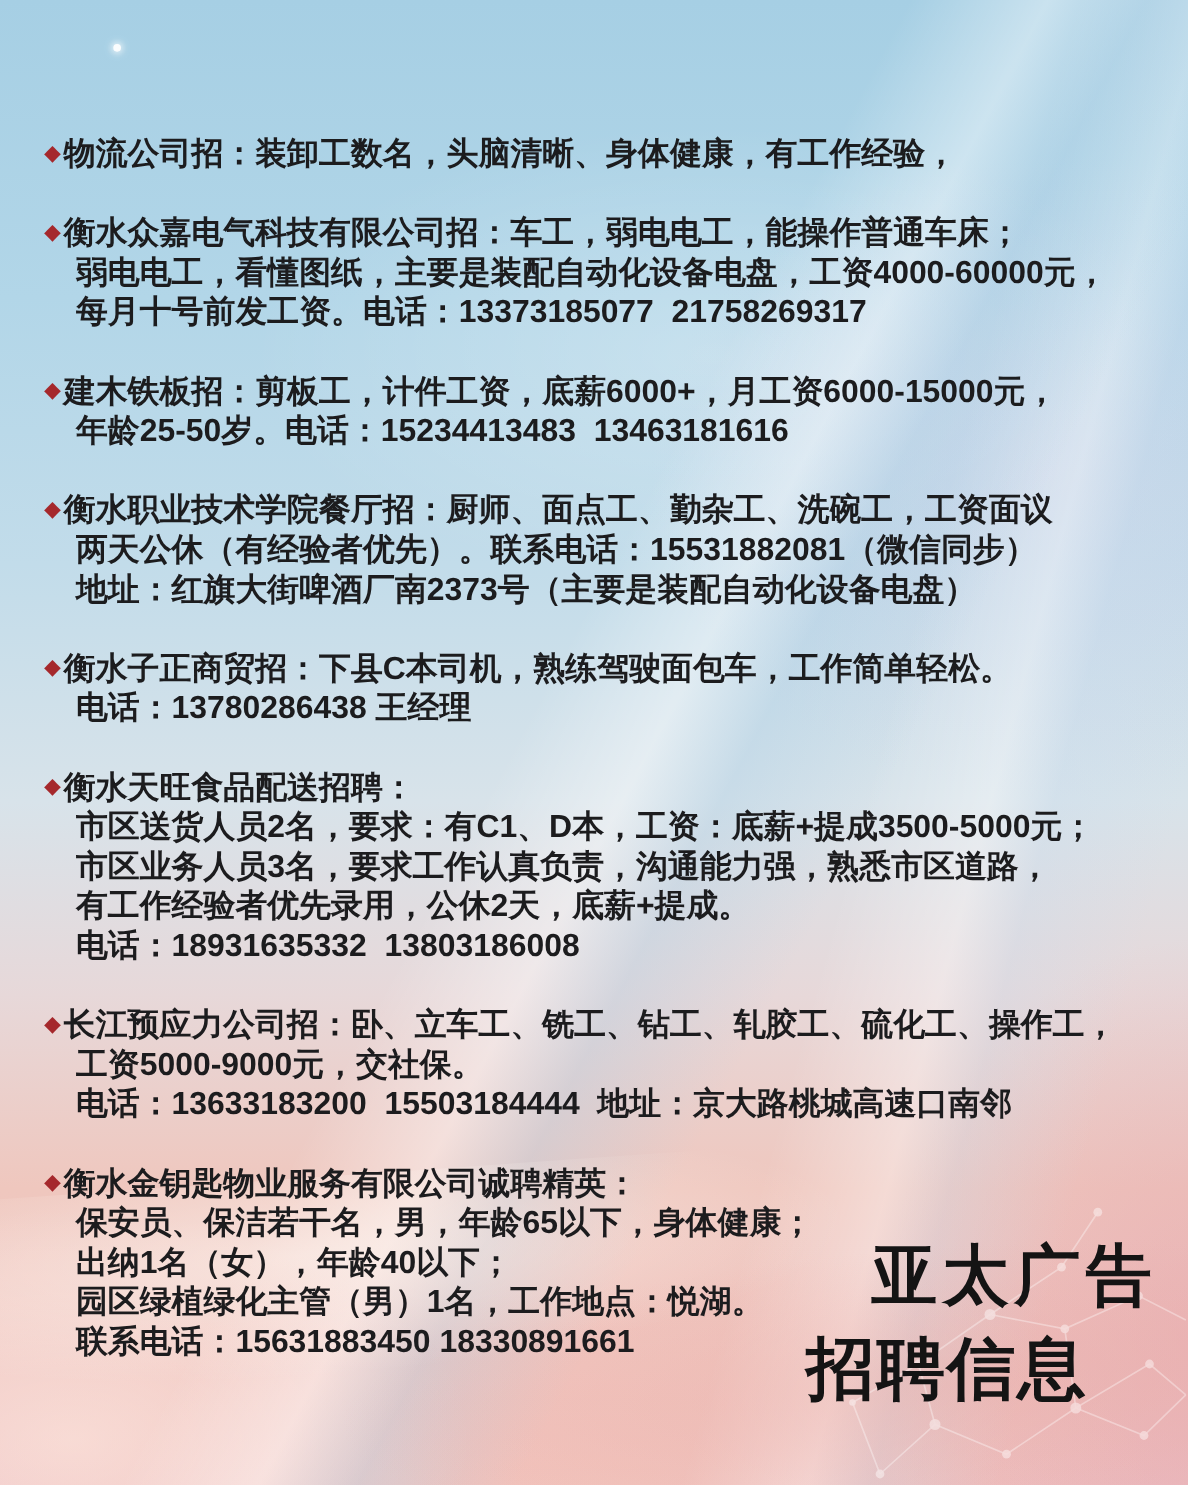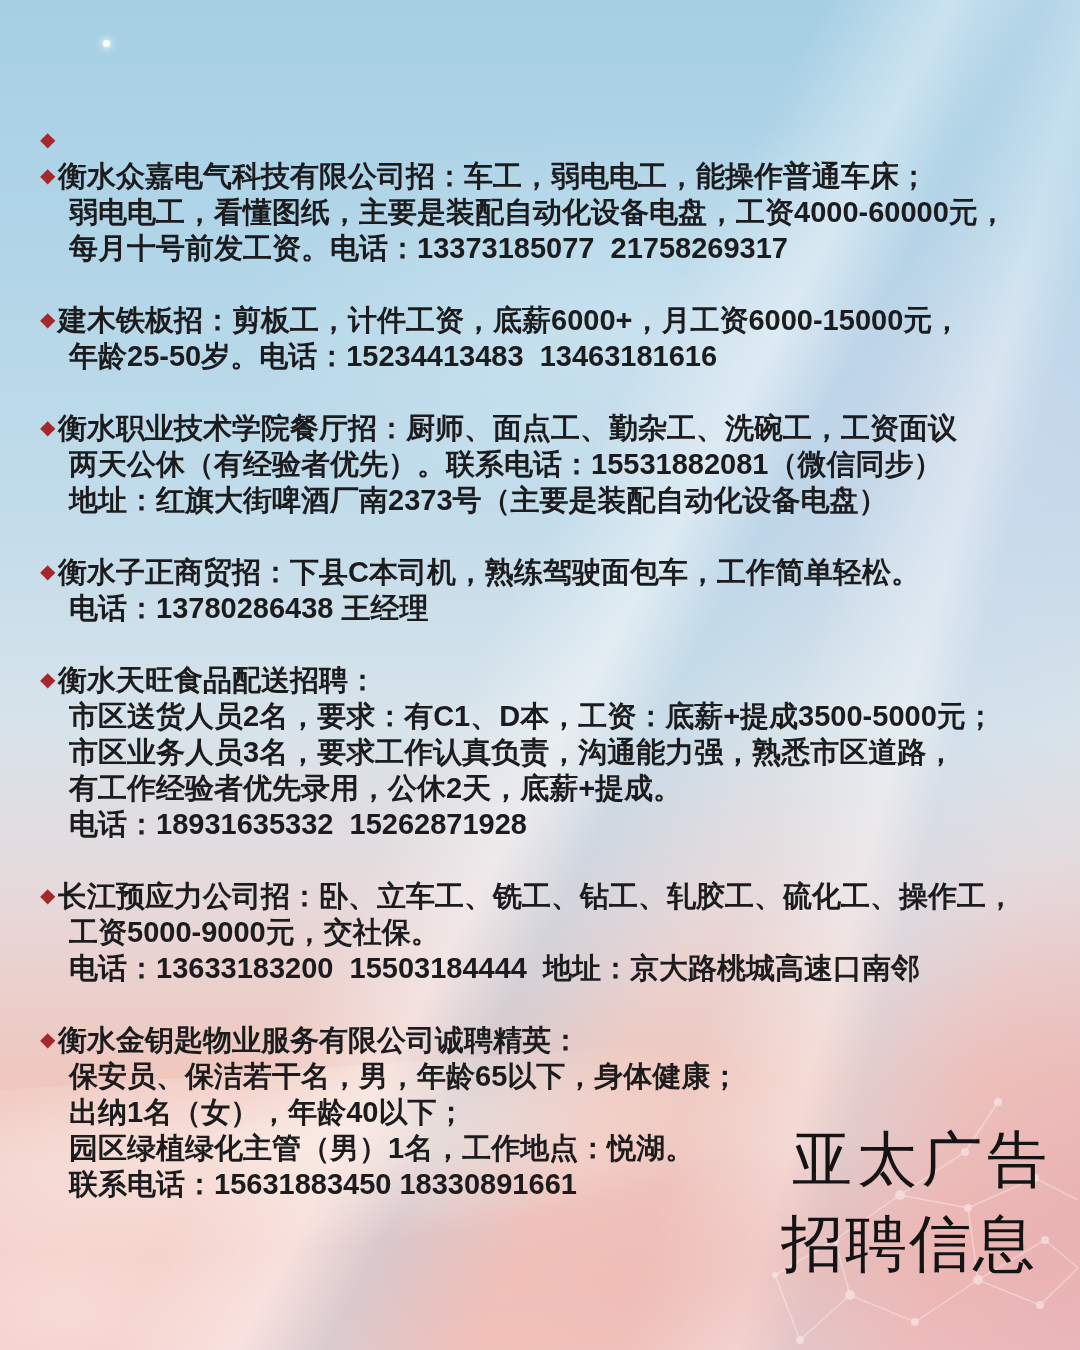--- a/index.html
+++ b/index.html
@@ -69,26 +69,26 @@
   .bullet {
     position: absolute; left: 40px; top: 7px;
     font-size: 20px; line-height: 1;
     color: #a5282c;
   }
 
   
   .brand-line {
     position: absolute;
     font-family: "DejaVu Serif", "Liberation Serif", serif;
-    font-weight: 400;
+    font-weight: 700;
     color: #141414;
     white-space: pre;
   }
   .brand-line.one { left: 792px; top: 1120px; font-size: 60px; letter-spacing: 5px; }
-  .brand-line.two { left: 733px; top: 1202px; font-size: 62px; letter-spacing: 2px; margin-left: 48px; }
+  .brand-line.two { left: 733px; top: 1202px; font-size: 62px; letter-spacing: 2px; }
 </style>
 </head>
 <body>
 
 <div class="bg"></div>
 <div class="sparkle"></div>
 
 <svg class="constellation" width="340" height="260" viewBox="0 0 340 260">
   <g stroke="#ffffff" stroke-width="1.5" fill="none" opacity="0.7">
     <polyline points="60,250 110,205 175,232 238,190 300,215 338,178"></polyline>
@@ -111,20 +111,21 @@
     <circle cx="295" cy="88" r="4"></circle>
       <circle cx="305" cy="150" r="4"></circle>
     <circle cx="35" cy="185" r="3"></circle>
   </g>
 </svg>
 
 <div class="content">
 
   <div class="listing">
     <span class="bullet">◆</span>
+    <div class="line first">物流公司招：装卸工数名，头脑清晰、身体健康，有工作经验，</div>
   </div>
 
   <div class="listing">
     <span class="bullet">◆</span>
     <div class="line first">衡水众嘉电气科技有限公司招：车工，弱电电工，能操作普通车床；</div>
     <div class="line">弱电电工，看懂图纸，主要是装配自动化设备电盘，工资4000-60000元，</div>
     <div class="line">每月十号前发工资。电话：13373185077  21758269317</div>
   </div>
 
   <div class="listing">
@@ -145,21 +146,21 @@
     <div class="line first">衡水子正商贸招：下县C本司机，熟练驾驶面包车，工作简单轻松。</div>
     <div class="line">电话：13780286438 王经理</div>
   </div>
 
   <div class="listing">
     <span class="bullet">◆</span>
     <div class="line first">衡水天旺食品配送招聘：</div>
     <div class="line">市区送货人员2名，要求：有C1、D本，工资：底薪+提成3500-5000元；</div>
     <div class="line">市区业务人员3名，要求工作认真负责，沟通能力强，熟悉市区道路，</div>
     <div class="line">有工作经验者优先录用，公休2天，底薪+提成。</div>
-    <div class="line">电话：18931635332  15262871928</div>
+    <div class="line">电话：18931635332  13803186008</div>
   </div>
 
   <div class="listing">
     <span class="bullet">◆</span>
     <div class="line first">长江预应力公司招：卧、立车工、铣工、钻工、轧胶工、硫化工、操作工，</div>
     <div class="line">工资5000-9000元，交社保。</div>
     <div class="line">电话：13633183200  15503184444  地址：京大路桃城高速口南邻</div>
   </div>
 
   <div class="listing">

